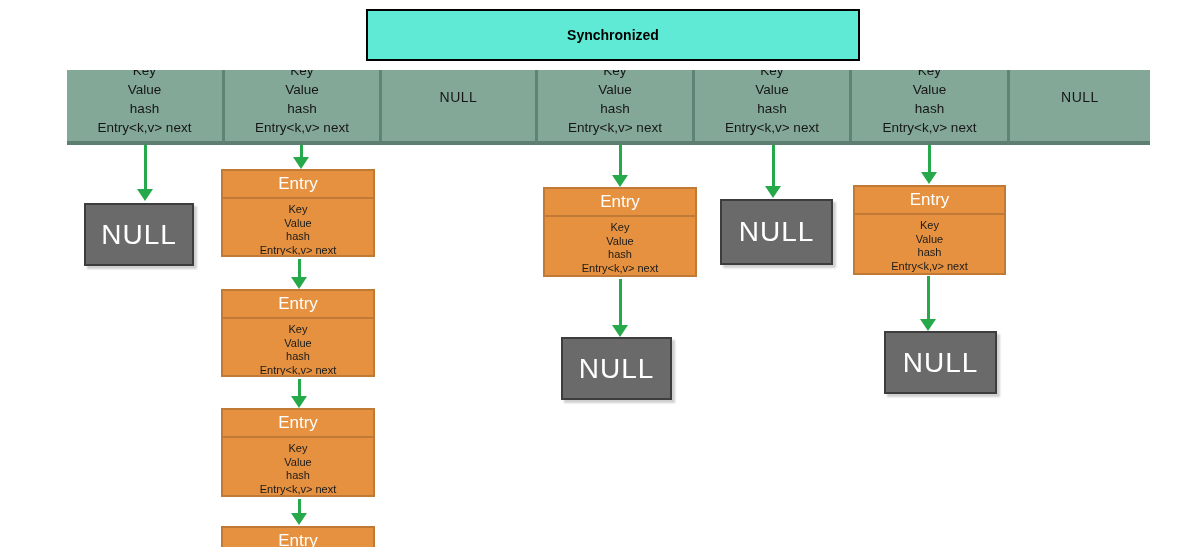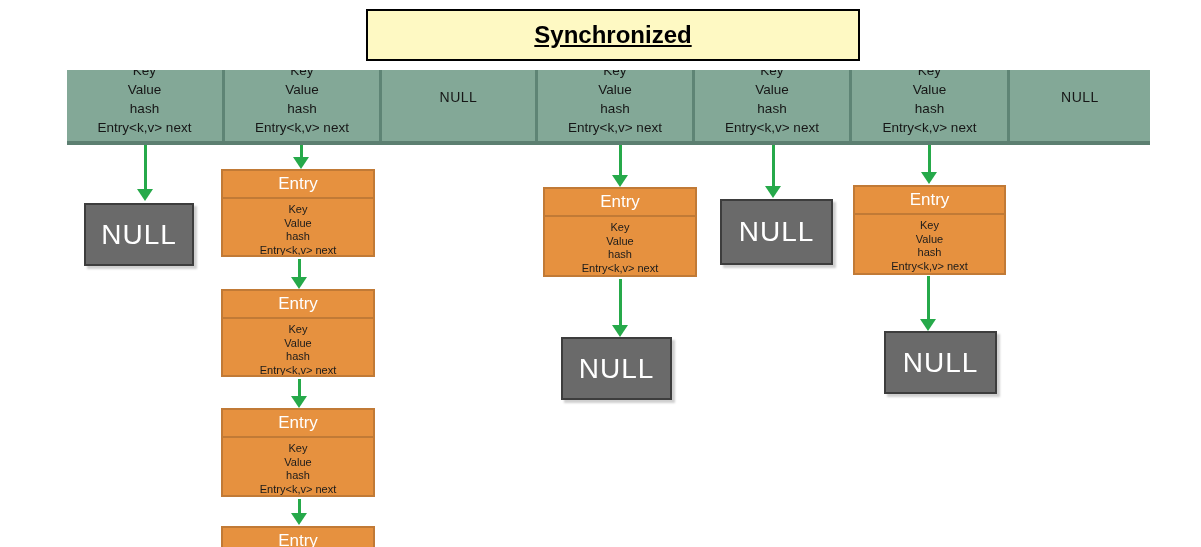--- a/index.html
+++ b/index.html
@@ -2,23 +2,23 @@
 <html><head>
 <meta charset="utf-8">
 <style>
   html,body{margin:0;padding:0;background:#fff;}
   .canvas{
     position:relative;width:1201px;height:547px;background:#ffffff;
     overflow:hidden;font-family:"Liberation Sans",sans-serif;
   }
   .title-box{
     position:absolute;left:366px;top:9px;width:494px;height:52px;
-    box-sizing:border-box;background:#fef9c3;border:2px solid #000;
+    box-sizing:border-box;background:#5eead4;border:2px solid #000;
     display:flex;align-items:center;justify-content:center;
-    font-weight:bold;font-size:24px;color:#000;text-decoration:underline;
+    font-weight:bold;font-size:14px;color:#000;
   }
   .bucket-row{
     position:absolute;left:67px;top:70px;width:1083px;height:75px;
     box-sizing:border-box;background:#83a897;border-bottom:4px solid #5c7f71;
     display:flex;overflow:hidden;
   }
   .bcell{
     box-sizing:border-box;border-right:3px solid #5e8475;height:100%;
     font-size:13.5px;color:#161616;text-align:center;flex:0 0 auto;
   }

